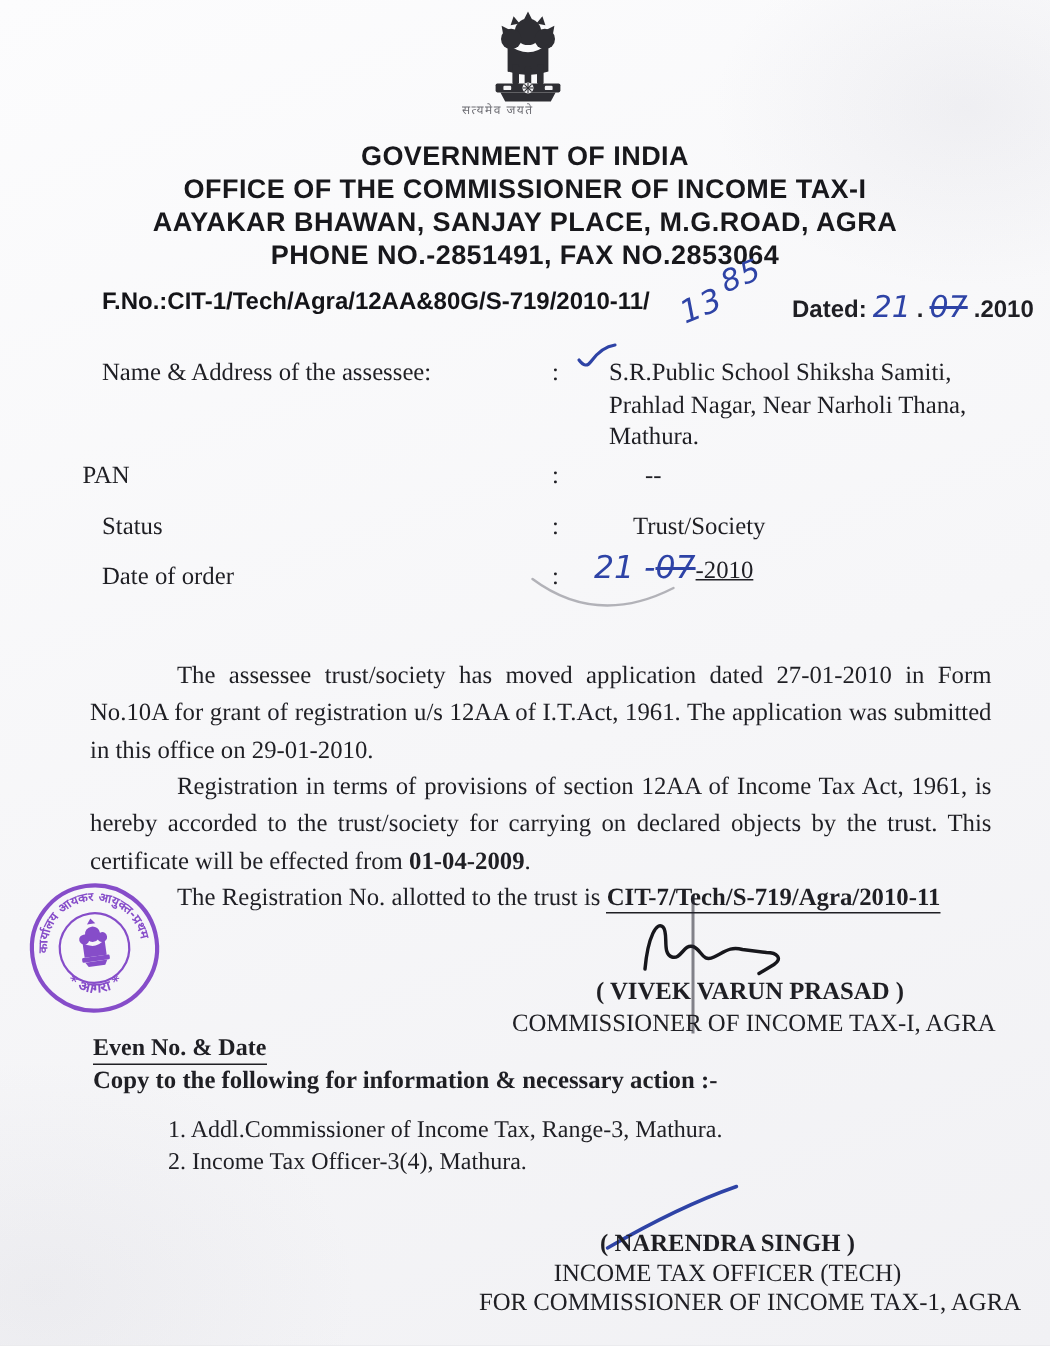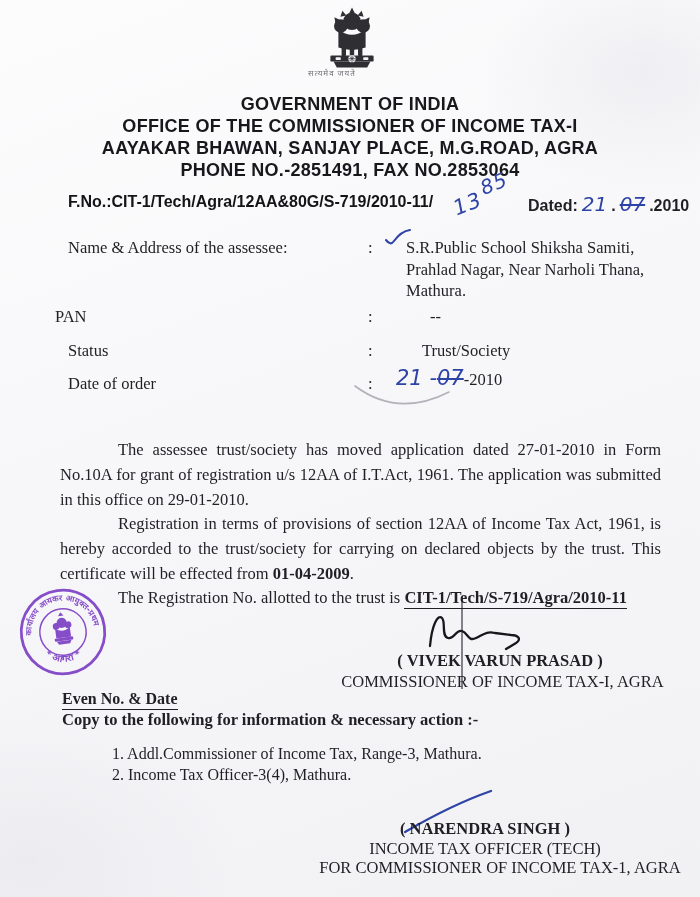--- a/index.html
+++ b/index.html
@@ -100,36 +100,36 @@
 
   <div class="abs fieldlabel" style="left:68px;top:341px;">Status</div>
   <div class="abs fieldlabel" style="left:368px;top:341px;">:</div>
   <div class="abs fieldlabel" style="left:422px;top:341px;">Trust/Society</div>
 
   <div class="abs fieldlabel" style="left:68px;top:374px;">Date of order</div>
   <div class="abs fieldlabel" style="left:368px;top:374px;">:</div>
   <div class="abs" style="left:396px;top:366px;display:inline-flex;align-items:baseline;white-space:nowrap;">
     <span class="hw" style="font-size:21px;">21 -</span>
     <span class="hw strike" style="font-size:21px;">07</span>
-    <span class="serif" style="font-size:16.5px;">-2010</span>
+    <span class="serif" style="font-size:16.5px;text-decoration:underline;">-2010</span>
   </div>
 
   <svg class="abs" style="left:352px;top:384px;" width="100" height="34" viewBox="0 0 100 34">
     <path d="M3 2 Q 46 34 97 8" fill="none" stroke="rgba(110,110,120,.5)" stroke-width="1.6" stroke-linecap="round"></path>
   </svg>
 
 
   <div class="abs para" style="top:437px;">The assessee trust/society has moved application dated 27-01-2010 in Form No.10A for grant of registration u/s 12AA of I.T.Act, 1961. The application was submitted in this office on 29-01-2010.</div>
 
   <div class="abs para" style="top:511px;">
     <span>Registration in terms of provisions of section 12AA of Income Tax Act, 1961, is hereby accorded to the trust/society for carrying on declared objects by the trust. This certificate will be effected from </span><span class="b">01-04-2009</span><span>.</span>
   </div>
 
   <div class="abs para" style="top:585px;">
-    <span>The Registration No. allotted to the trust is </span><span class="b ulb">CIT-1/Tech/S-719/Agra/2010-11</span>
+    <span>The Registration No. allotted to the trust is </span><span class="b ulb">CIT-7/Tech/S-719/Agra/2010-11</span>
   </div>
 
   <svg class="abs" style="left:12px;top:576px;" width="102" height="112" viewBox="0 0 110 120">
     <g transform="rotate(-8 55 60)" opacity="0.92">
       <circle cx="55" cy="60" r="45" fill="none" stroke="#7d3fc6" stroke-width="3"></circle>
       <circle cx="55" cy="60" r="25" fill="none" stroke="#7d3fc6" stroke-width="1.6"></circle>
       <defs>
         <path id="stampTop" d="M 21 60 A 34 34 0 1 1 89 60"></path>
         <path id="stampBottom" d="M 25 62 A 30 30 0 0 0 85 62"></path>
       </defs>

